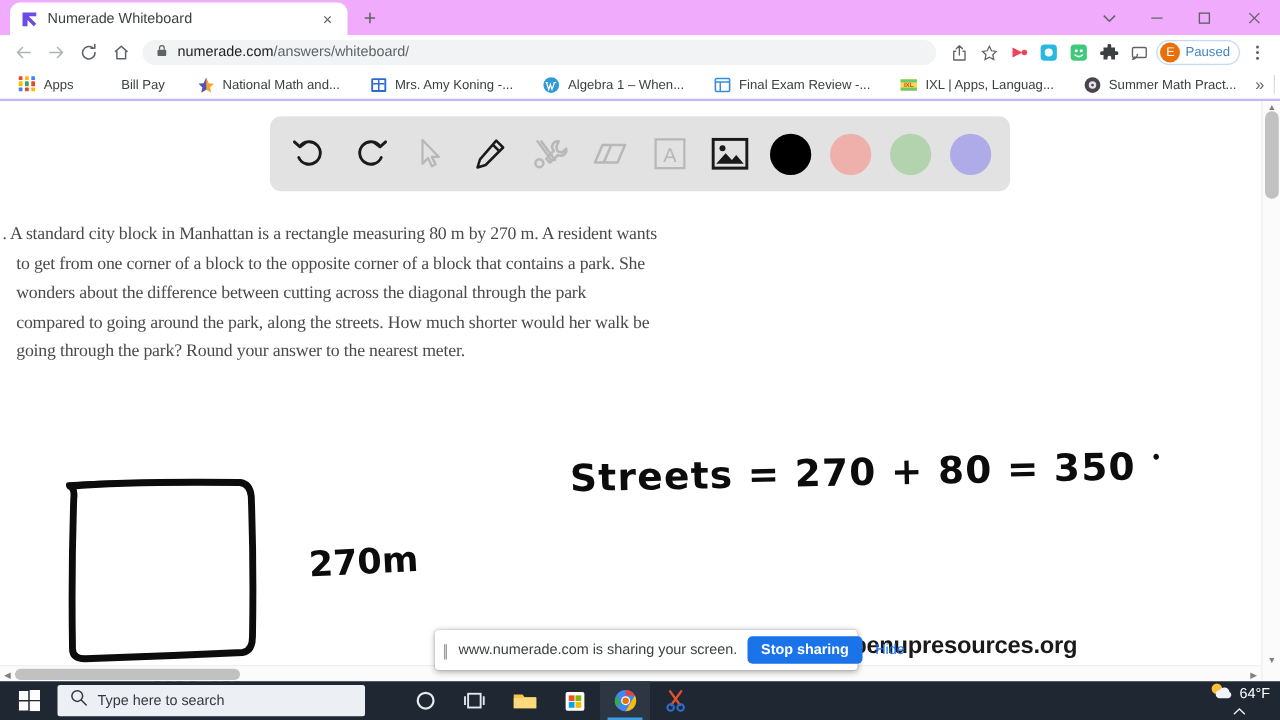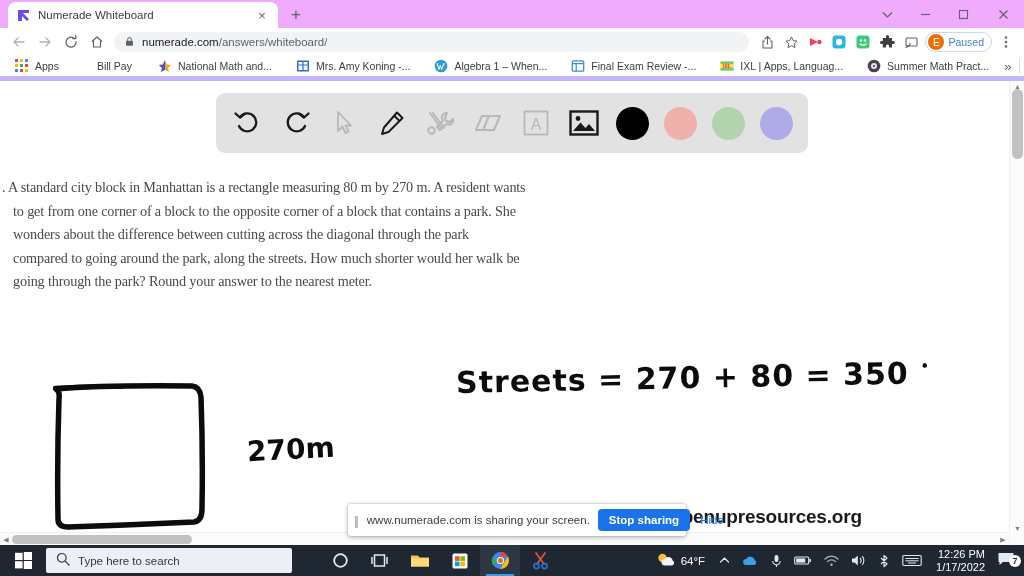--- a/index.html
+++ b/index.html
@@ -94,21 +94,21 @@
     font-size: 10px; display: flex; align-items: center; justify-content: center;
   }
   .profile-txt { font-size: 10.5px; color: #4285c8; }
 
   
   .bookmarks {
     position: absolute; top: 56px; left: 0; width: 1024px; height: 25px;
     background: #fff;
     display: flex; align-items: center;
     padding: 0 8px; gap: 0;
-    border-bottom: 5px solid #c4b5fd;
+    border-bottom: 2px solid #c4b5fd;
     overflow: hidden;
   }
   .bm {
     display: flex; align-items: center; gap: 6px;
     padding: 2px 7px; height: 20px; flex: 0 0 auto;
   }
   .bm-label {
     font-size: 10.5px; color: #3c4043; white-space: nowrap;
   }
   .bm-ico { width: 14px; height: 14px; flex: 0 0 14px; position: relative; }
@@ -274,21 +274,21 @@
   .tb-app {
     width: 40px; height: 31px;
     display: flex; align-items: center; justify-content: center;
     position: relative;
   }
   .tb-app.active { background: #2d3744; }
   .tb-app.active::after {
     content:''; position:absolute; bottom:0; left:6px; right:6px; height:2px; background:#3b9de5;
   }
   .tray {
-    margin-left: auto; display: flex; align-items: center; height: 31px; gap: 0;
+    margin-left: auto; display: flex; align-items: center; height: 31px; gap: 0; flex-direction: column;
   }
   .tray-item {
     height: 31px; display: flex; align-items: center; justify-content: center;
     padding: 0 6px; color: #e6e9ec;
   }
   .tray-weather { display:flex; align-items:center; gap:6px; padding: 0 8px; }
   .tray-weather span { font-size: 11.5px; color: #fff; }
   .clock {
     display: flex; flex-direction: column; align-items: flex-end;
     justify-content: center; padding: 0 8px; line-height: 13px; text-align: right;

